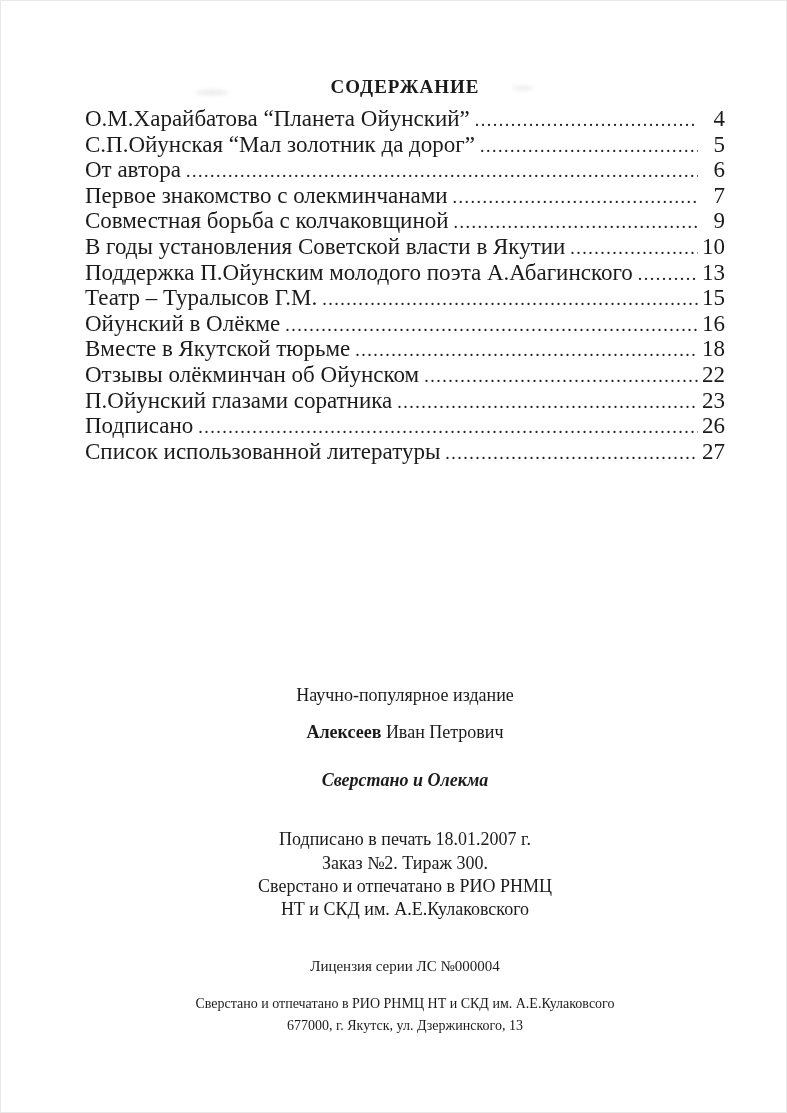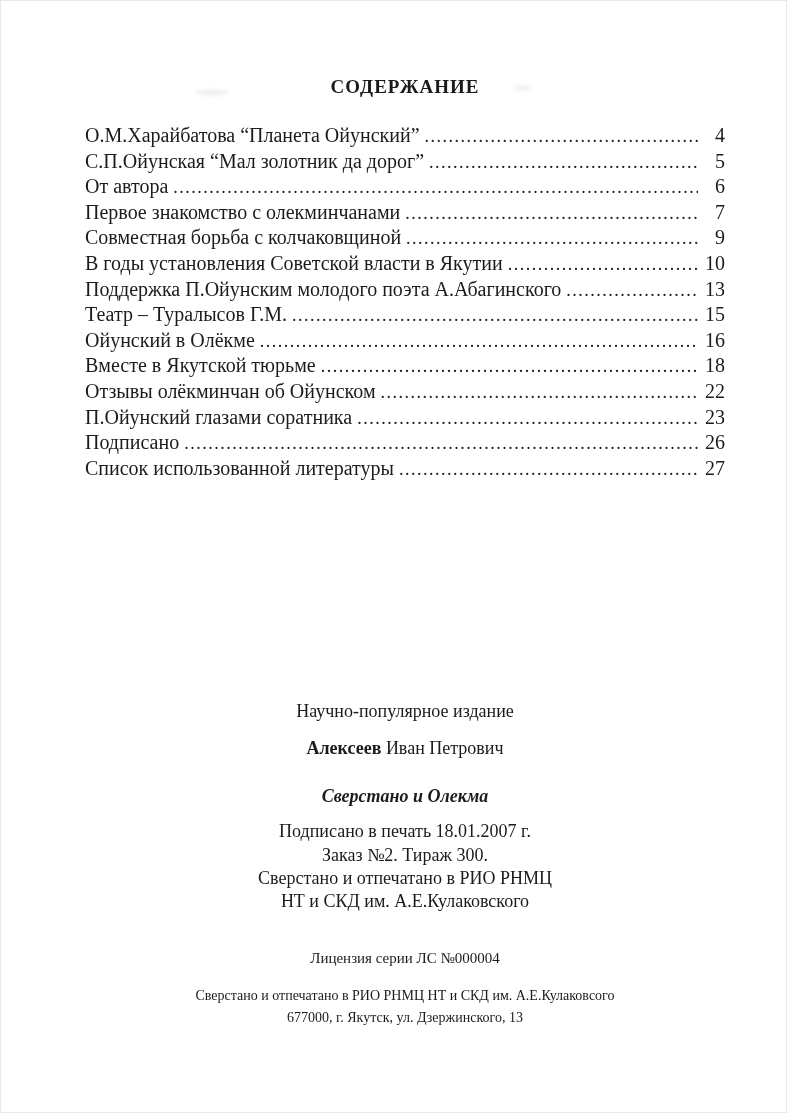--- a/index.html
+++ b/index.html
@@ -28,22 +28,22 @@
   .scan-artifact {
     position: absolute;
     background: #d9d9d9;
     border-radius: 50%;
     filter: blur(2px);
     opacity: .55;
   }
   .smudge-left  { left: 110px; top: 16px; width: 34px; height: 5px; }
   .smudge-right { left: 428px; top: 12px; width: 20px; height: 4px; }
   .toc {
-    margin-top: 24px;
-    font-size: 20px;
+    margin-top: 8px;
+    font-size: 23px;
   }
   .toc-row {
     display: flex;
     align-items: baseline;
     line-height: 24.6px;
     white-space: nowrap;
   }
   .toc-title { flex: 0 0 auto; }
   .toc-dots {
     flex: 1 1 auto;
@@ -69,21 +69,21 @@
   }
   .edition-type { }
   .author-line { margin-top: 15px; }
   .author-surname { font-weight: bold; }
   .book-title {
     margin-top: 26px;
     font-weight: bold;
     font-style: italic;
   }
   .print-block {
-    margin-top: 13px;
+    margin-top: 37px;
     line-height: 23.2px;
   }
   .license-line {
     margin-top: 35px;
     font-size: 15px;
     line-height: 20px;
   }
   .footer-block {
     margin-top: 17px;
     font-size: 14px;

